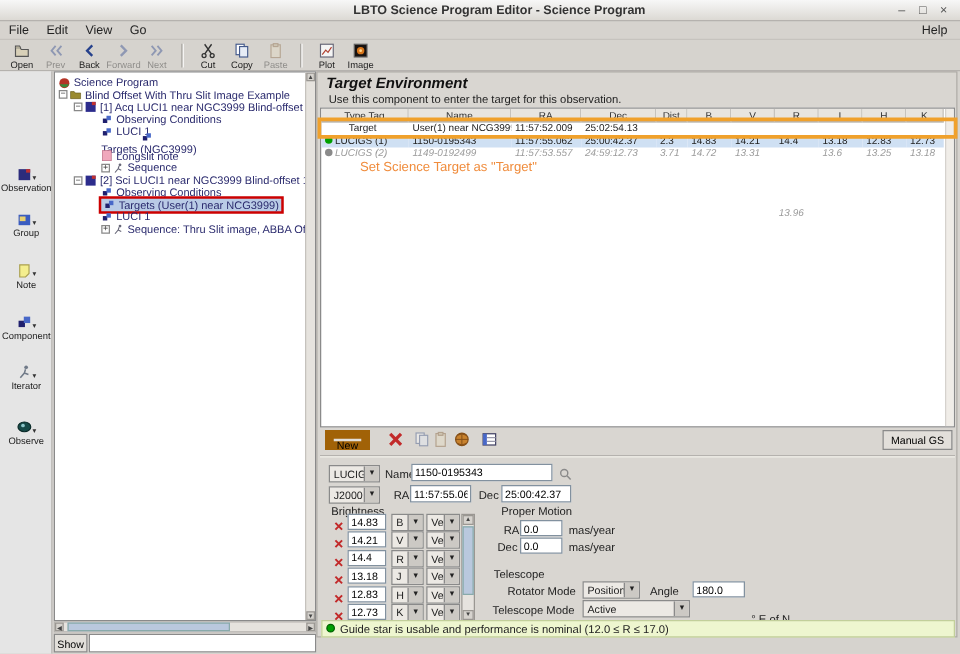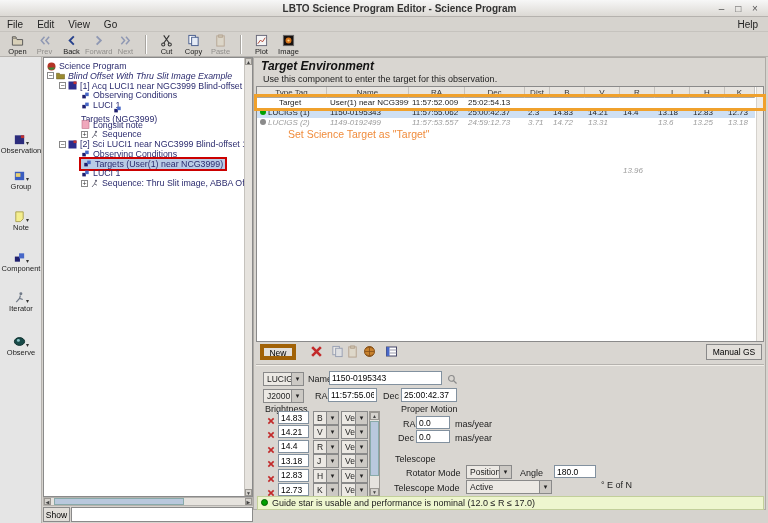--- a/index.html
+++ b/index.html
@@ -72,21 +72,21 @@
   .tbl-dim { color:#9c9c9c; font-style:italic; }
   .dot { display:inline-block; width:6px; height:6px; border-radius:50%; margin-right:2px; }
   .tbl-scroll { position:absolute; right:0; top:0; width:7px; height:100%;
     background:#f0ede8; border-left:1px solid #d5d2cd; }
   .orange-box { position:absolute; left:0; top:36px; width:512px; height:17px;
     border:3px solid #f0a12c; pointer-events:none; z-index:6; }
   .annotation { position:absolute; left:34px; top:70px; font-size:10.5px; color:#f08c3c; }
   
   .btnrow { position:absolute; left:2px; top:286px; width:508px; height:18px; }
   .new-btn { position:absolute; left:4px; top:0; width:36px; height:16px;
-    background:#e2dfda; border:4px solid #a16207; font-size:8.5px; font-family:inherit; padding:0; }
+    background:#e2dfda; border:7px solid #a16207; font-size:8.5px; font-family:inherit; padding:0; }
   .ico-btn { position:absolute; top:1px; width:16px; height:15px; border:none; background:transparent; padding:0; }
   .ico-btn svg { width:13px; height:13px; }
   .ico-btn.disabled { opacity:0.45; }
   .mgs-btn { position:absolute; right:2px; top:0; width:56px; height:16px;
     background:#e2dfda; border:1px solid #8a8a8a; font-size:8.5px; font-family:inherit; padding:0; }
   .form-sep { position:absolute; left:2px; top:306px; width:508px; height:2px;
     border-top:1px solid #b5b2ae; border-bottom:1px solid #f2efe9; }
   
   .lbl { position:absolute; font-size:9px; color:#222; white-space:nowrap; }
   .inp { position:absolute; background:#fff; border:1px solid #82919f;
@@ -232,21 +232,21 @@
         <span style="display: inline-flex; align-items: center;">
           <span class="ticon">
             <svg viewBox="0 0 9 9">
               <circle cx="4.5" cy="4.5" r="4" fill="#b43426"></circle>
               <path d="M0.8 5.4 a4 4 0 0 0 7.4 0 z" fill="#3a8a3a"></path>
             </svg>
           </span>
           <span>Science Program</span>
         </span>
       </div>
-      <div class="tree-row" style="top: 12.75px; left: 3px; font-style: italic;">
+      <div class="tree-row" style="top: 12.75px; left: 3px;">
         <span class="exp">−</span>
         <span style="display: inline-flex; align-items: center;">
           <span class="ticon">
             <svg viewBox="0 0 10 9">
               <path d="M0.5 2 h3.2 l1 1.3 h4.8 v5 h-9 z" fill="#9a8a30" stroke="#6a5c20" stroke-width="0.6"></path>
             </svg>
           </span>
           <span>Blind Offset  With Thru Slit Image Example</span>
         </span>
       </div>
@@ -537,20 +537,20 @@
   <span class="lbl" style="left:201px;top:361px;">mas/year</span>
   <span class="lbl" style="left:144px;top:375px;">Dec</span>
   <input class="inp" style="left: 162px; top: 372px; width: 34px; height: 13px;" value="0.0">
   <span class="lbl" style="left:201px;top:375px;">mas/year</span>
 
   <span class="lbl" style="left:141px;top:396px;">Telescope</span>
   <span class="lbl" style="left:152px;top:410px;">Rotator Mode</span>
   <div class="dd" style="left:212px;top:407px;width:46px;height:14px;"><span>Position</span></div>
   <span class="lbl" style="left:266px;top:410px;">Angle</span>
   <input class="inp" style="left: 300px; top: 407px; width: 42px; height: 13px;" value="180.0">
-  <span class="lbl" style="left:347px;top:422px;">° E of N</span>
+  <span class="lbl" style="left:347px;top:432px;">° E of N</span>
   <span class="lbl" style="left:140px;top:425px;">Telescope Mode</span>
   <div class="dd" style="left:212px;top:422px;width:86px;height:14px;"><span>Active</span></div>
 
   <div class="status-bar">
     <span class="sdot"></span><span>Guide star is usable and performance is nominal (12.0 ≤ R ≤ 17.0)</span>
   </div>
 </div>
 
 </body></html>

